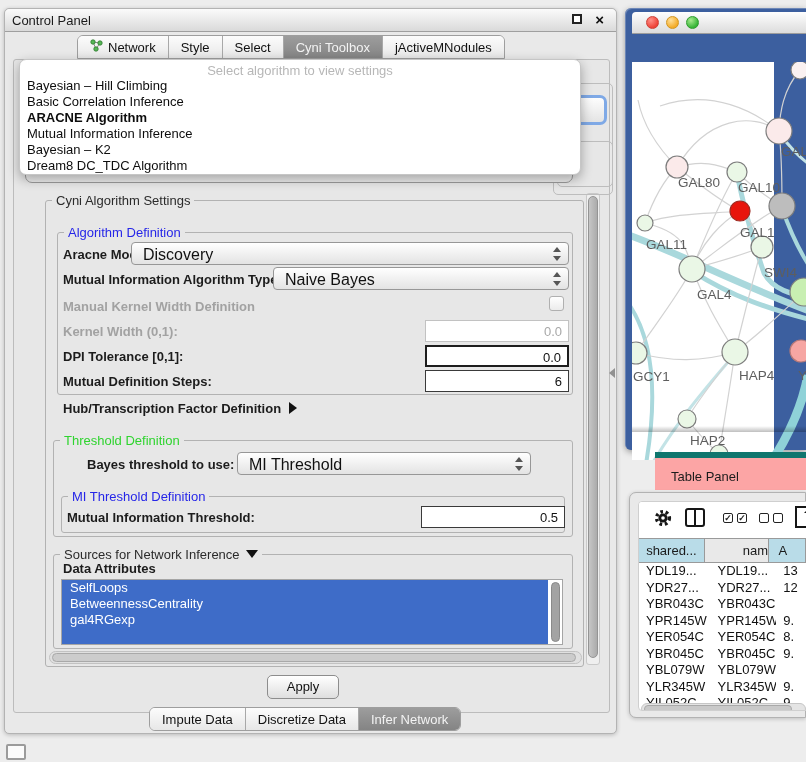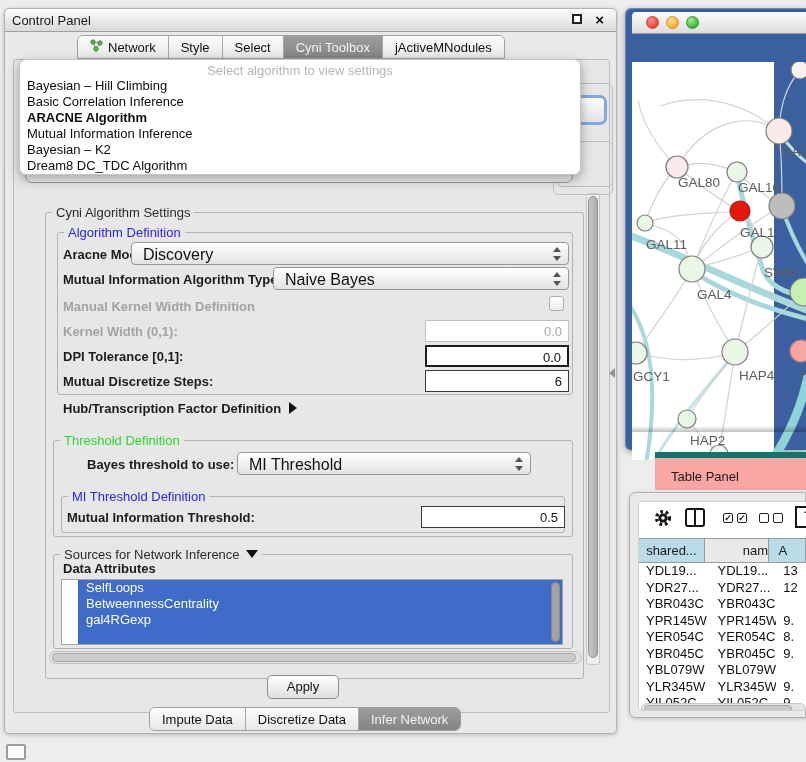--- a/index.html
+++ b/index.html
@@ -73,21 +73,21 @@
   .checkbox { position:absolute; width:15px; height:15px; border:1px solid #b0b0b0; border-radius:3px;
         background:linear-gradient(#ffffff,#ebebeb); }
 
   .tri-right { display:inline-block; width:0; height:0; border-top:6px solid transparent;
         border-bottom:6px solid transparent; border-left:8px solid #111; margin-left:8px; vertical-align:-1px; }
   .tri-down { display:inline-block; width:0; height:0; border-left:6px solid transparent;
         border-right:6px solid transparent; border-top:8px solid #111; margin-left:6px; vertical-align:1px; }
 
   
   #attr-list { position:absolute; left:56px; top:570px; width:502px; height:66px;
-        background:#fff; border:1px solid #a5a5a5; overflow:hidden;padding-left:16px; }
+        background:#fff; border:1px solid #a5a5a5; overflow:hidden; }
   .attr-item { height:16px; line-height:16px; font-size:13px; color:#fff; background:#3e6cc8;
         padding-left:8px; width:486px; white-space:nowrap; }
   #attr-vthumb { position:absolute; right:2px; top:2px; width:9px; height:60px;
         background:#a3a3a3; border:1px solid #8a8a8a; border-radius:5px; }
 
   
   #settings-vscroll { position:absolute; left:581px; top:184px; width:14px; height:472px;
         background:#efefef; border:1px solid #c9c9c9; border-radius:3px; }
   #settings-vthumb { position:absolute; left:1px; top:2px; width:10px; height:462px;
         background:linear-gradient(90deg,#c6c6c6,#ababab); border:1px solid #949494; border-radius:6px; }
@@ -211,21 +211,21 @@
     <div id="algo-popup">
       <div id="algo-hint">Select algorithm to view settings</div>
       <div class="algo-item">Bayesian – Hill Climbing</div>
       <div class="algo-item">Basic Correlation Inference</div>
       <div class="algo-item bold">ARACNE Algorithm</div>
       <div class="algo-item">Mutual Information Inference</div>
       <div class="algo-item">Bayesian – K2</div>
       <div class="algo-item">Dream8 DC_TDC Algorithm</div>
     </div>
 
-    <fieldset style="left:40px; top:196px; width:539px; height:474px;">
+    <fieldset style="left:40px; top:184px; width:539px; height:474px;">
       <legend>Cyni Algorithm Settings</legend>
     </fieldset>
     <div id="settings-vscroll">
       <div id="settings-vthumb"></div>
     </div>
 
     <fieldset style="left:52px; top:216px; width:516px; height:170px;">
       <legend class="blue">Algorithm Definition</legend>
     </fieldset>
 
@@ -249,21 +249,21 @@
 
     <span class="lbl dis" style="left:58px; top:290px;">Manual Kernel Width Definition</span>
     <span class="checkbox" style="left:544px; top:287px;"></span>
 
     <span class="lbl dis" style="left:58px; top:315px;">Kernel Width (0,1):</span>
     <div class="fld dis" style="left:420px; top:311px; width:144px;">0.0</div>
 
     <span class="lbl" style="left:58px; top:340px;">DPI Tolerance [0,1]:</span>
     <div class="fld focus" style="left:420px; top:336px; width:144px;">0.0</div>
 
-    <span class="lbl" style="left:58px; top:365px;">Mutual Discretize Steps:</span>
+    <span class="lbl" style="left:58px; top:365px;">Mutual Definition Steps:</span>
     <div class="fld strong" style="left:420px; top:361px; width:144px;">6</div>
 
     <span class="lbl" style="left:58px; top:392px;">
       <span>Hub/Transcription Factor Definition</span><span class="tri-right"></span>
     </span>
 
     <fieldset style="left:48px; top:424px; width:520px; height:104px;">
       <legend class="green">Threshold Definition</legend>
     </fieldset>
 

